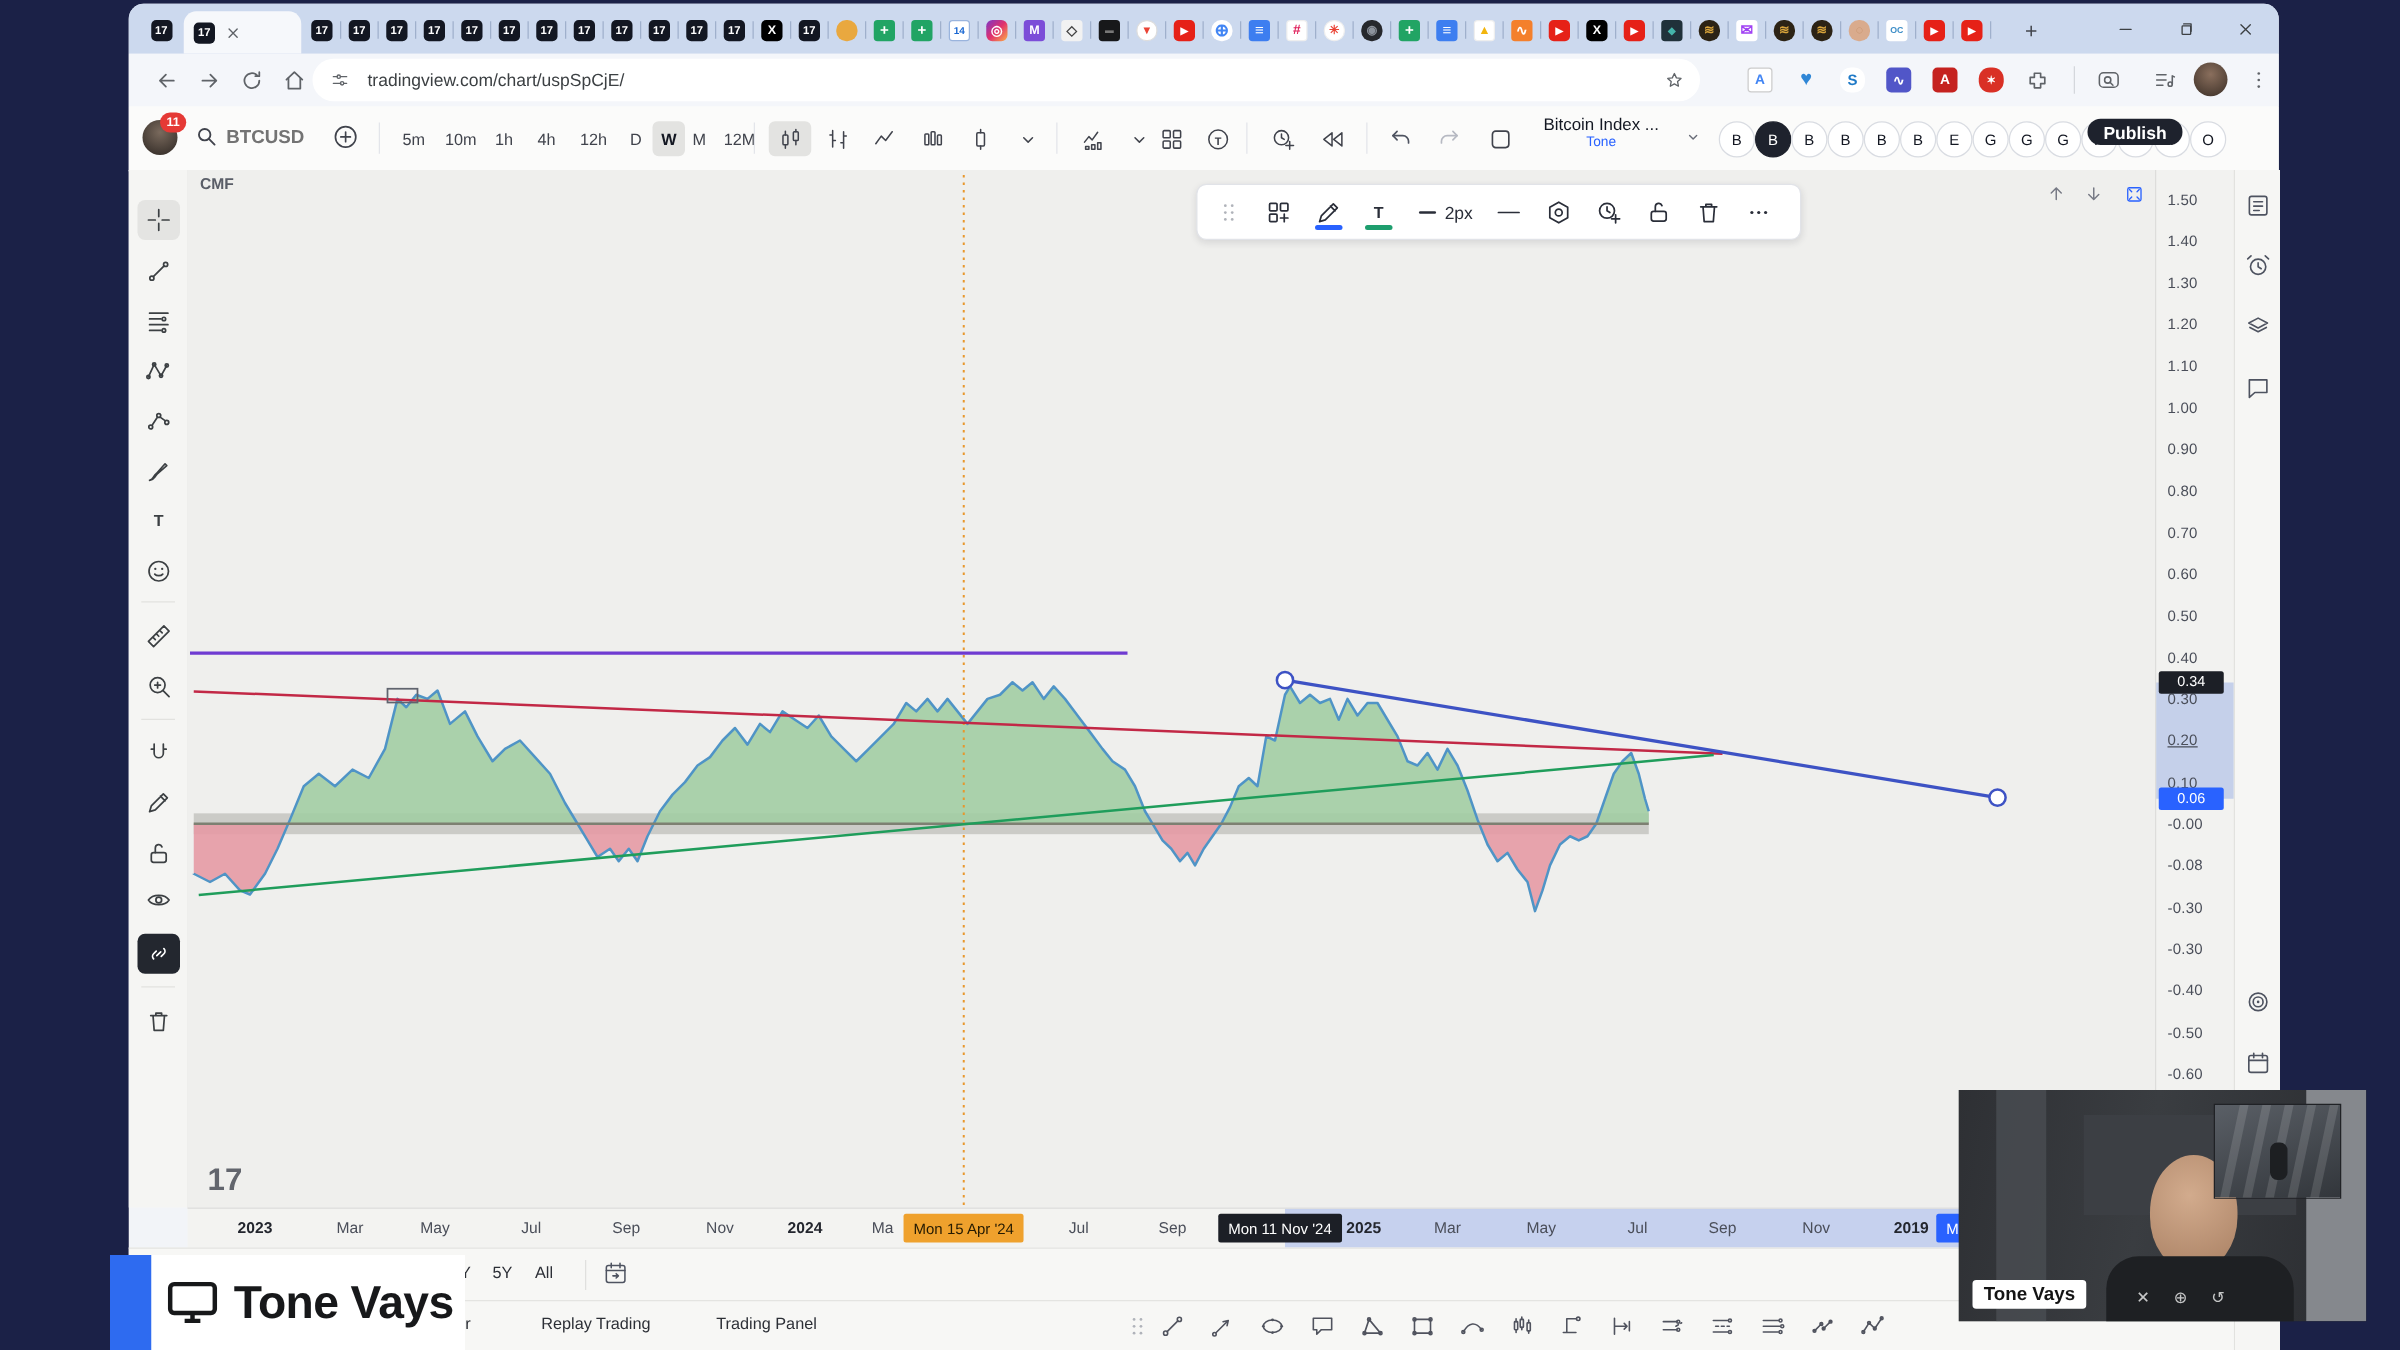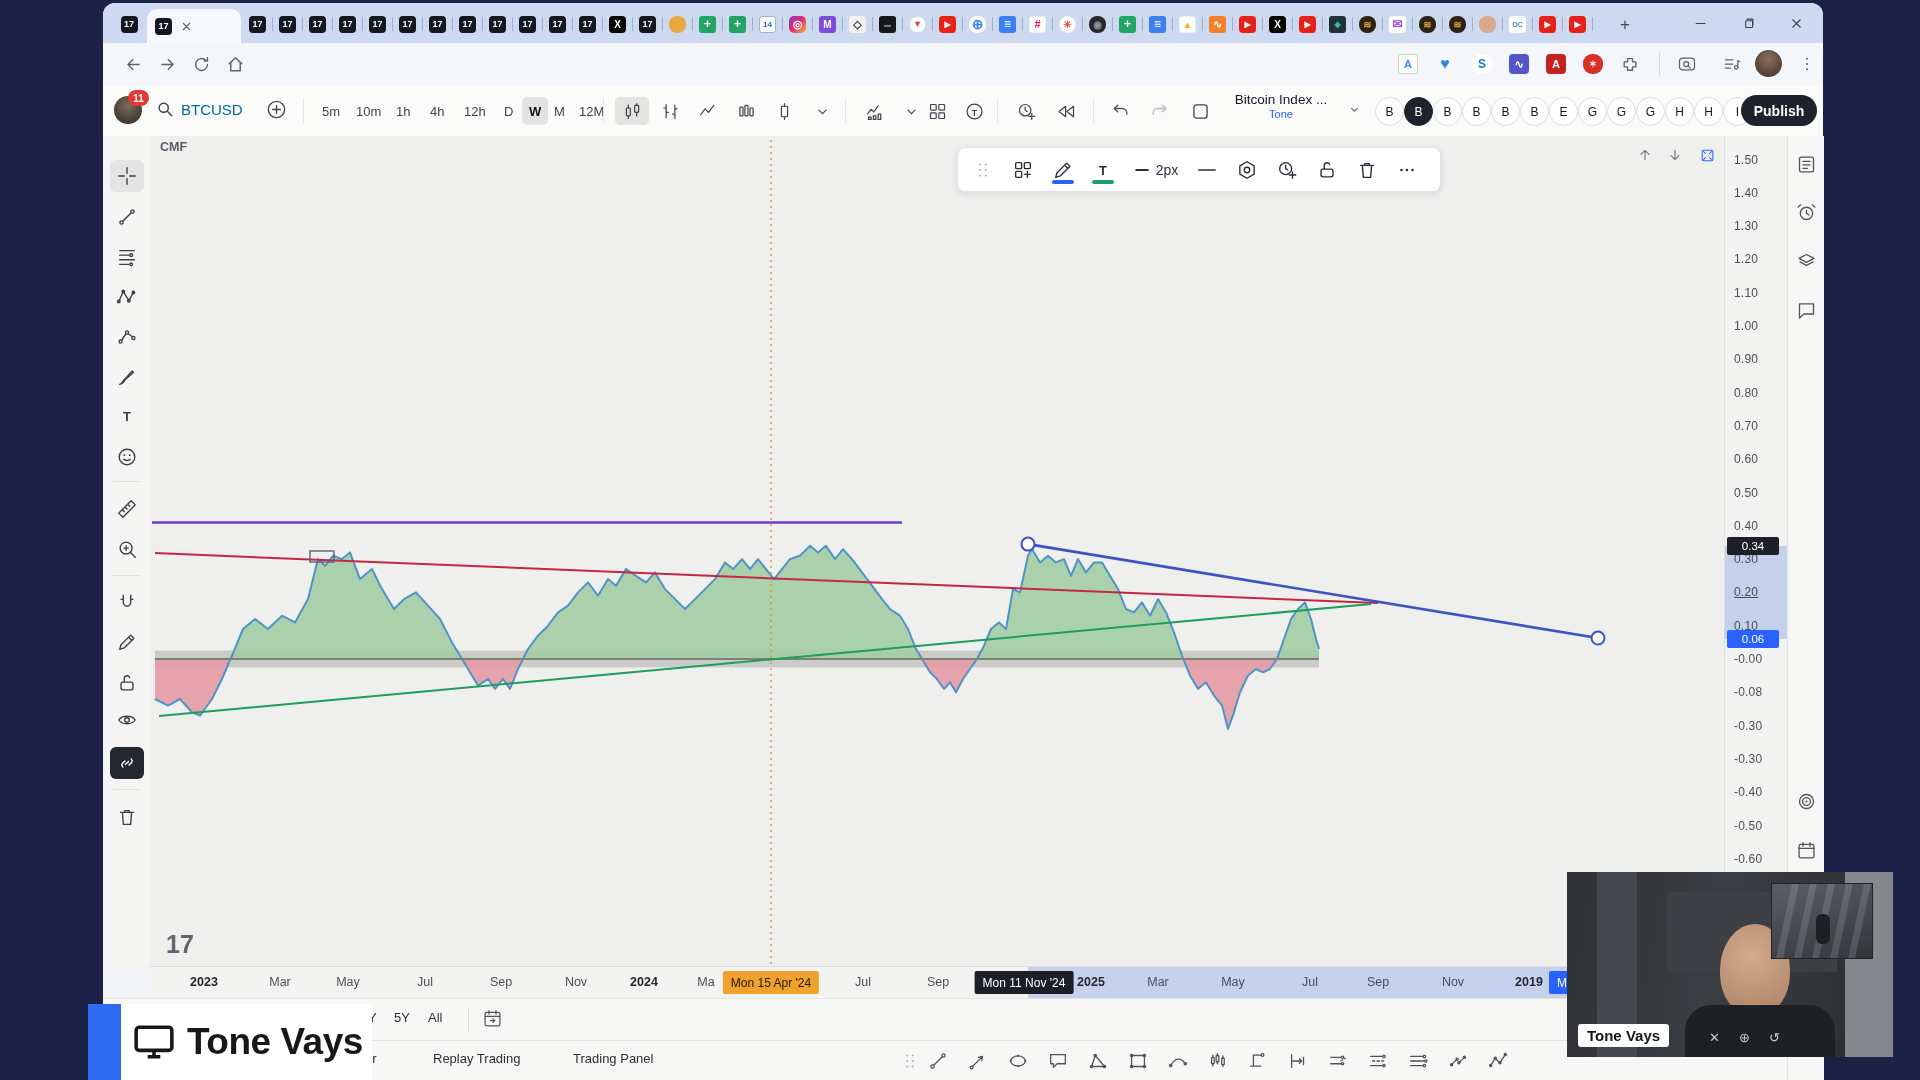--- a/index.html
+++ b/index.html
@@ -264,20 +264,35 @@
       </svg>
     </div>
     <div class=" ic" style="position: absolute; left: 96px; top: 0px; width: 40px; height: 26px;">
       <svg viewBox="0 0 24 24" width="15" height="15">
         <path d="M6 6l12 12M18 6L6 18" fill="none" stroke="#3c4043" stroke-width="1.7" stroke-linecap="round" stroke-linejoin="round"></path>
       </svg>
     </div>
   </div>
 
 <div class="abs urlrow" id="urlrow">
+  <div class="pill" id="pill">
+    <span id="pill-ic" style="margin-left:14px;display:flex">
+        <svg viewBox="0 0 24 24" width="16" height="16">
+          <path d="M4 8h5M12.5 8H20M4 16h9M16.5 16H20" fill="none" stroke="#5f6368" stroke-width="1.6" stroke-linecap="round" stroke-linejoin="round"></path>
+          <circle cx="10.5" cy="8" r="2" fill="none" stroke="#5f6368" stroke-width="1.6" stroke-linecap="round" stroke-linejoin="round"></circle>
+          <circle cx="14.5" cy="16" r="2" fill="none" stroke="#5f6368" stroke-width="1.6" stroke-linecap="round" stroke-linejoin="round"></circle>
+        </svg>
+      </span>
+    <span class="urltxt">tradingview.com/chart/uspSpCjE/</span>
+    <span id="pill-star" style="margin-left:auto;margin-right:12px;display:flex">
+        <svg viewBox="0 0 24 24" width="17" height="17">
+          <path d="M12 4l2.3 4.9 5.2.6-3.9 3.6 1 5.2L12 15.7l-4.6 2.6 1-5.2L4.5 9.5l5.2-.6z" fill="none" stroke="#5f6368" stroke-width="1.5" stroke-linecap="round" stroke-linejoin="round"></path>
+        </svg>
+      </span>
+  </div>
 <div class="navbtn ic" style="left: 14px;">
       <svg viewBox="0 0 24 24" width="19" height="19">
         <path d="M19 12H5M11 6l-6 6 6 6" fill="none" stroke="#5f6368" stroke-width="1.8" stroke-linecap="round" stroke-linejoin="round"></path>
       </svg>
     </div>
     <div class="navbtn ic" style="left: 48px;">
       <svg viewBox="0 0 24 24" width="19" height="19">
         <path d="M5 12h14M13 6l6 6-6 6" fill="none" stroke="#5f6368" stroke-width="1.8" stroke-linecap="round" stroke-linejoin="round"></path>
       </svg>
     </div>
@@ -342,21 +357,21 @@
   </div>
 
 <div class="abs tvbar" id="tvbar">
     <div style="position: absolute; left: 11px; top: 11px; width: 28px; height: 28px; border-radius: 50%; background: radial-gradient(circle at 50% 35%, rgb(122, 106, 93), rgb(44, 38, 34));">
       <div class=" ic" style="position: absolute; right: -7px; top: -6px; min-width: 17px; height: 16px; border-radius: 9px; background: rgb(229, 57, 53); color: rgb(255, 255, 255); font-size: 10px; font-weight: 700; padding: 0px 2px;">11</div>
     </div>
     <div style="position: absolute; left: 52px; top: 14px;"><svg viewBox="0 0 24 24" width="20" height="20">
         <circle cx="10.5" cy="10.5" r="5.5" fill="none" stroke="#40434c" stroke-width="1.8" stroke-linecap="round" stroke-linejoin="round"></circle>
         <path d="M14.8 14.8L20 20" fill="none" stroke="#40434c" stroke-width="1.8" stroke-linecap="round" stroke-linejoin="round"></path>
       </svg></div>
-    <div style="position: absolute; left: 78px; top: 16px; font-size: 15px; font-weight: 400; color: #0369a1;">BTCUSD</div>
+    <div style="position: absolute; left: 78px; top: 16px; font-size: 15px; font-weight: 700; color: #737373;">BTCUSD</div>
     <div style="position: absolute; left: 162px; top: 13px;"><svg viewBox="0 0 24 24" width="23" height="23">
         <circle cx="12" cy="12" r="8.5" fill="none" stroke="#40434c" stroke-width="1.4" stroke-linecap="round" stroke-linejoin="round"></circle>
         <path d="M12 8v8M8 12h8" fill="none" stroke="#40434c" stroke-width="1.4" stroke-linecap="round" stroke-linejoin="round"></path>
       </svg></div>
     <div class="vsep" style="left: 200px;"></div>
     <div class="tfbtn" style="left: 212px;">5m</div>
     <div class="tfbtn" style="left: 246px;">10m</div>
     <div class="tfbtn" style="left: 286px;">1h</div>
     <div class="tfbtn" style="left: 320px;">4h</div>
     <div class="tfbtn" style="left: 354px;">12h</div>
@@ -475,21 +490,21 @@
     <div class="hot" style="left: 1388px;">B</div>
     <div class="hot" style="left: 1417px;">B</div>
     <div class="hot" style="left: 1446px;">E</div>
     <div class="hot" style="left: 1475px;">G</div>
     <div class="hot" style="left: 1504px;">G</div>
     <div class="hot" style="left: 1533px;">G</div>
     <div class="hot" style="left: 1562px;">H</div>
     <div class="hot" style="left: 1591px;">H</div>
     <div class="hot" style="left: 1620px;">I</div>
     <div class="hot" style="left: 1649px;">O</div>
-    <div class="publish" style="left: 1638px; top: 10px; width: 76px; height: 31px;">Publish</div>
+    <div class="publish" style="left: 1567px; top: 10px; width: 76px; height: 21px;">Publish</div>
   </div>
 
 <div class="abs leftrail" id="leftrail">
     <div class="ltool ic" style="top: 24px; background: rgb(228, 228, 226);">
       <svg viewBox="0 0 24 24" width="22" height="22">
         <path d="M12 3v6M12 15v6M3 12h6M15 12h6" fill="none" stroke="#3c4043" stroke-width="1.5" stroke-linecap="round" stroke-linejoin="round"></path>
       </svg>
     </div>
     <div class="ltool ic" style="top: 65px;">
       <svg viewBox="0 0 24 24" width="22" height="22">

